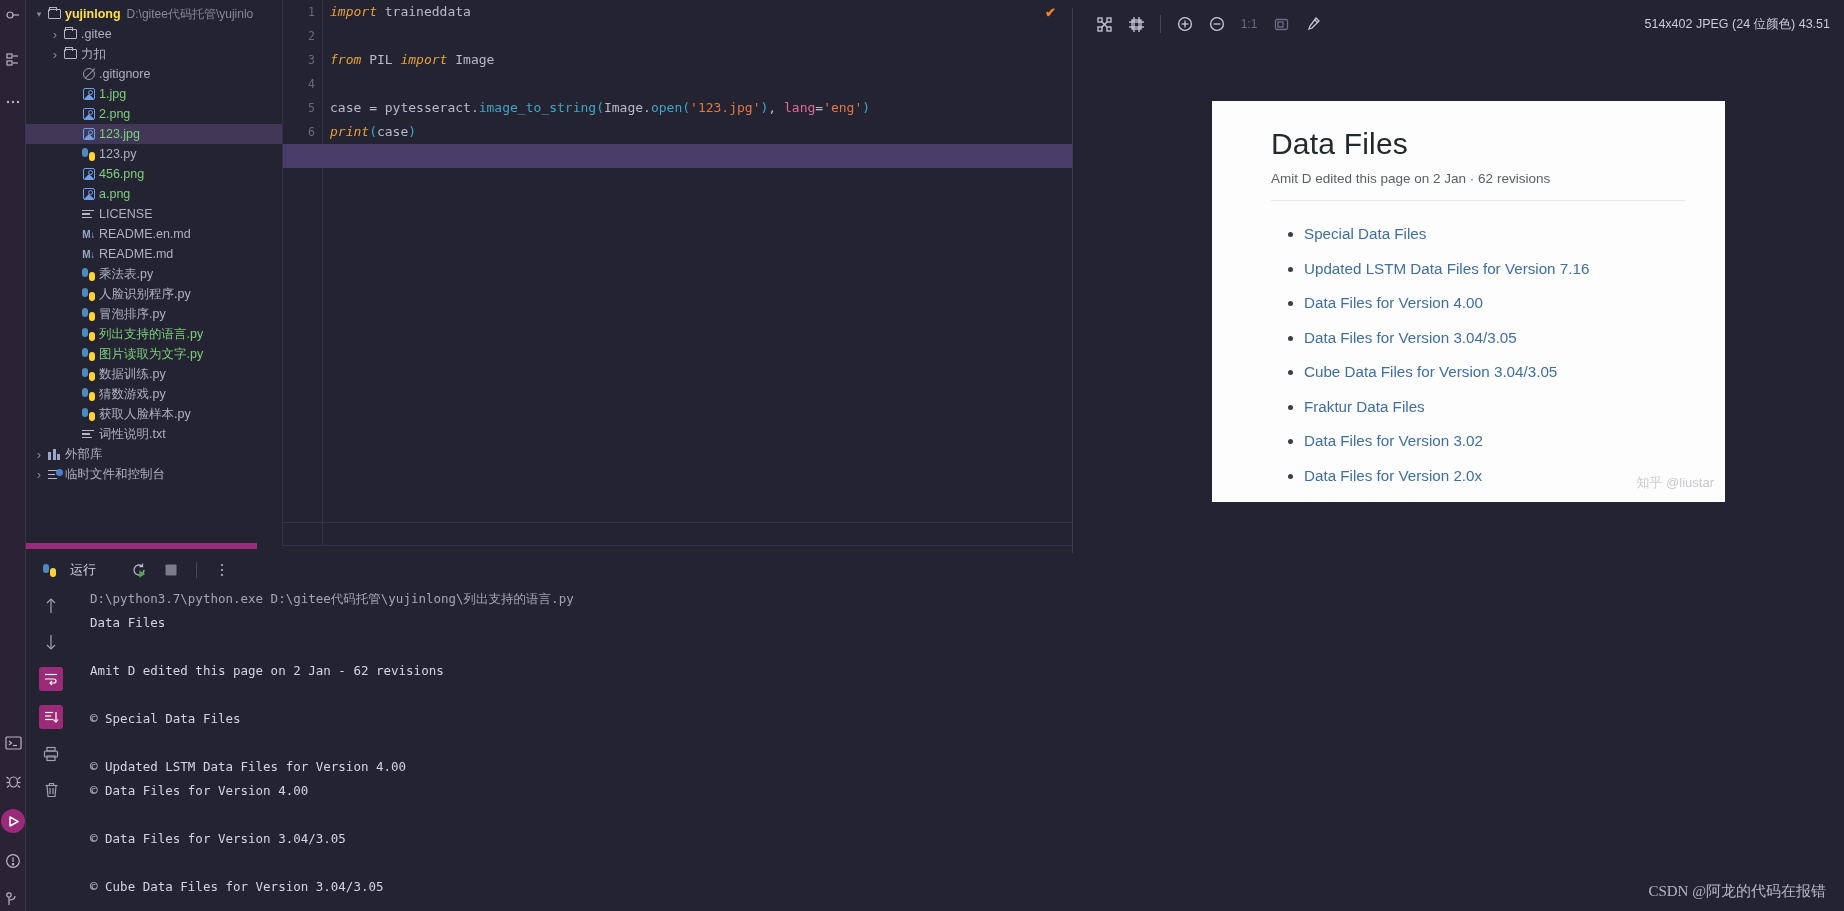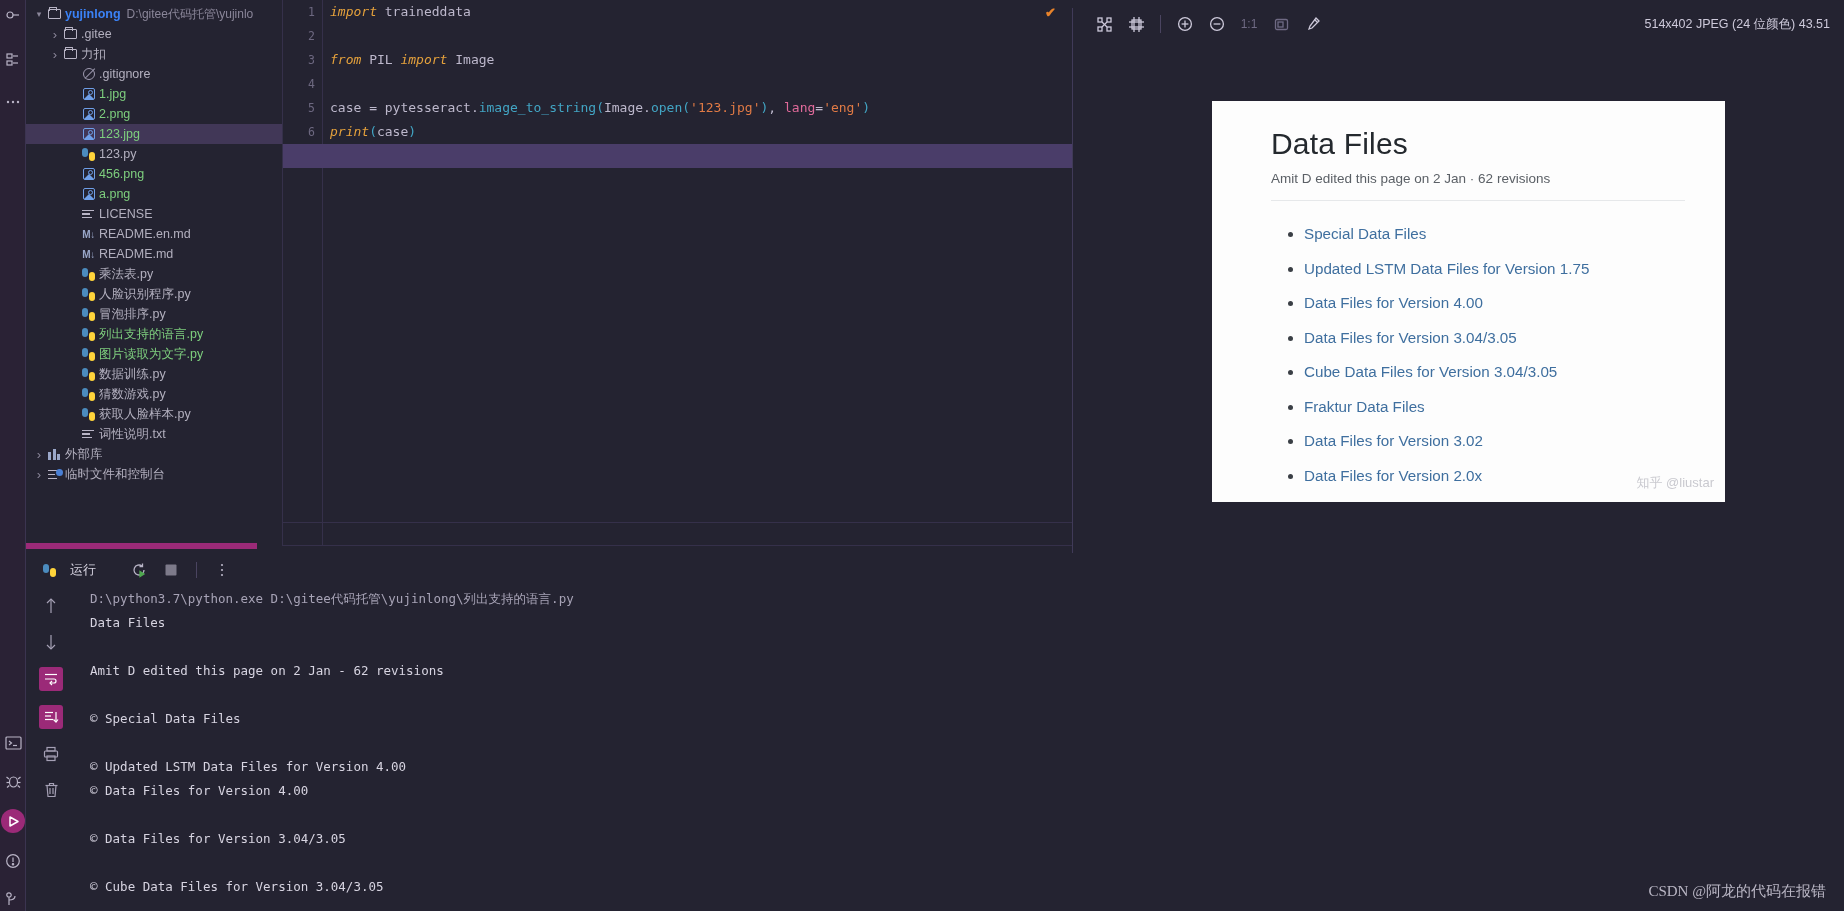--- a/index.html
+++ b/index.html
@@ -35,21 +35,21 @@
     display: flex; align-items: center; height: 20px; padding-left: 6px;
     font-size: 12.5px; color: #bcb9c6; white-space: nowrap;
   }
   .row .arrow { width: 14px; flex: 0 0 14px; text-align:center; color:#8a8699; font-size: 9px; }
   .row .ico { width: 17px; flex: 0 0 17px; display:flex; align-items:center; justify-content:center; }
   .row .lbl { margin-left: 2px; }
   .row .sub { color:#8a8699; margin-left:6px; font-size:12px; }
   .row.sel { background: #413757; }
   .c-green { color:#7ecf7e; }
   .c-gray  { color:#b3b0bf; }
-  .c-white { color:#3b82f6; }
+  .c-white { color:#fde047; }
 
   
   .g-folder { width:13px; height:10px; border:1.3px solid #b9b5c6; border-radius:1px; position:relative; }
   .g-folder:before { content:""; position:absolute; top:-3px; left:0; width:6px; height:3px;
     border:1.3px solid #b9b5c6; border-bottom:none; border-radius:1px 1px 0 0; }
   .g-img { width:12px; height:12px; border:1.4px solid #6f9fe8; border-radius:2px; position:relative; }
   .g-img:before { content:""; position:absolute; right:1px; top:1px; width:3px; height:3px;
      border:1.2px solid #6f9fe8; border-radius:50%; }
   .g-img:after { content:""; position:absolute; left:0px; bottom:0px; width:0;height:0;
      border-left:5px solid transparent; border-right:5px solid transparent; border-bottom:5px solid #6f9fe8; }
@@ -492,21 +492,21 @@
       <div class="vinfo">514x402 JPEG (24 位颜色) 43.51</div>
     </div>
 
     <div class="card">
       <div class="card-inner">
         <h1>Data Files</h1>
         <div class="meta">Amit D edited this page on 2 Jan · 62 revisions</div>
         <div class="rule"></div>
         <ul id="card-links">
             <li><a>Special Data Files</a></li>
-            <li><a>Updated LSTM Data Files for Version 1.75</a></li>
+            <li><a>Updated LSTM Data Files for Version 7.16</a></li>
             <li><a>Data Files for Version 4.00</a></li>
             <li><a>Data Files for Version 3.04/3.05</a></li>
             <li><a>Cube Data Files for Version 3.04/3.05</a></li>
             <li><a>Fraktur Data Files</a></li>
             <li><a>Data Files for Version 3.02</a></li>
             <li><a>Data Files for Version 2.0x</a></li>
             <li><a>Format of traineddata files</a></li>
           </ul>
         <div class="wm">知乎 @liustar</div>
       </div>

